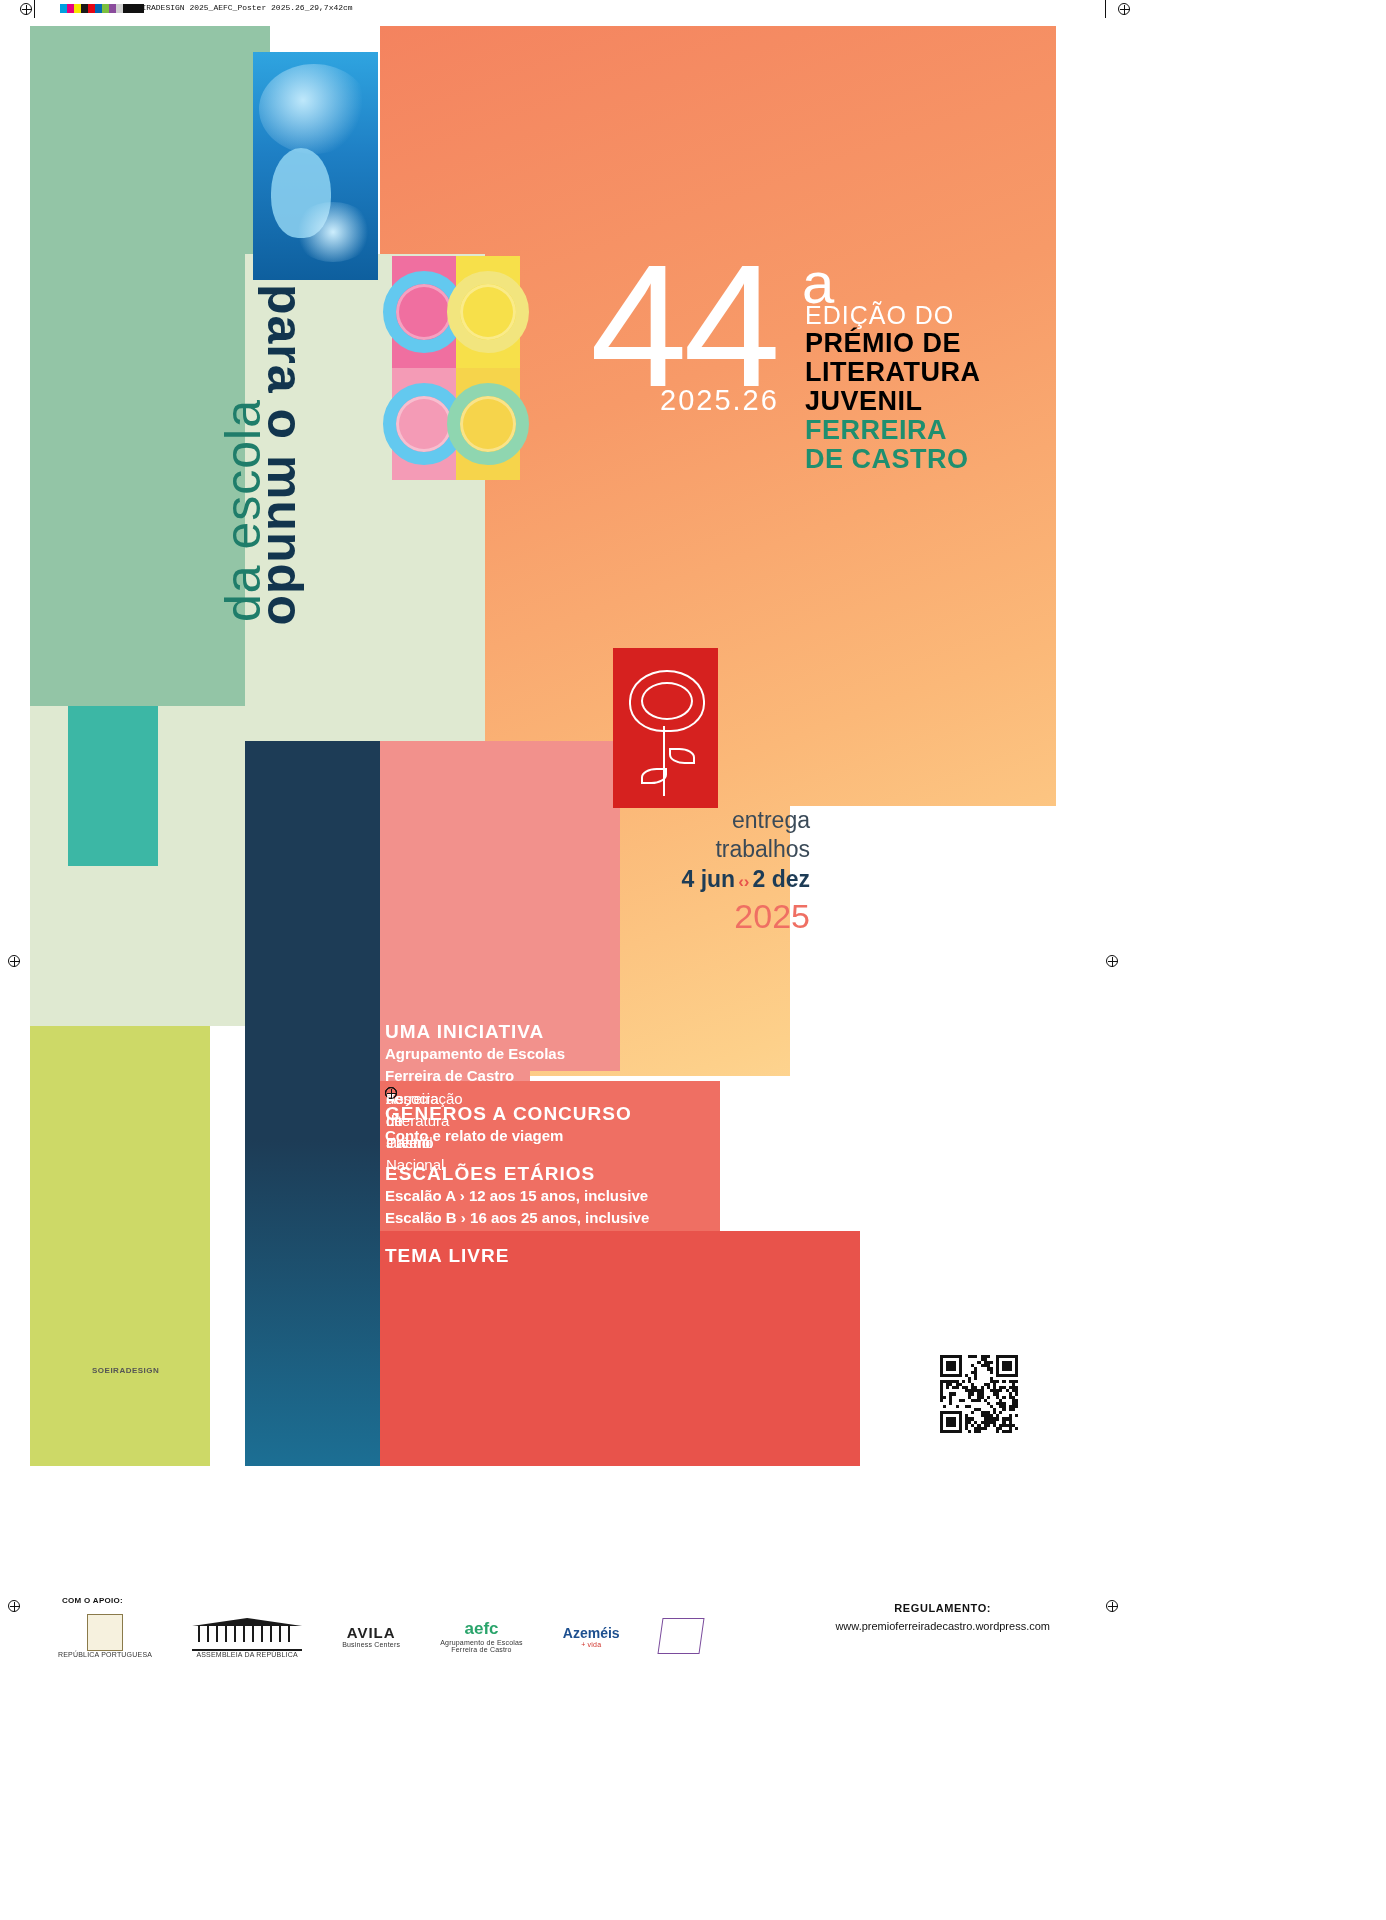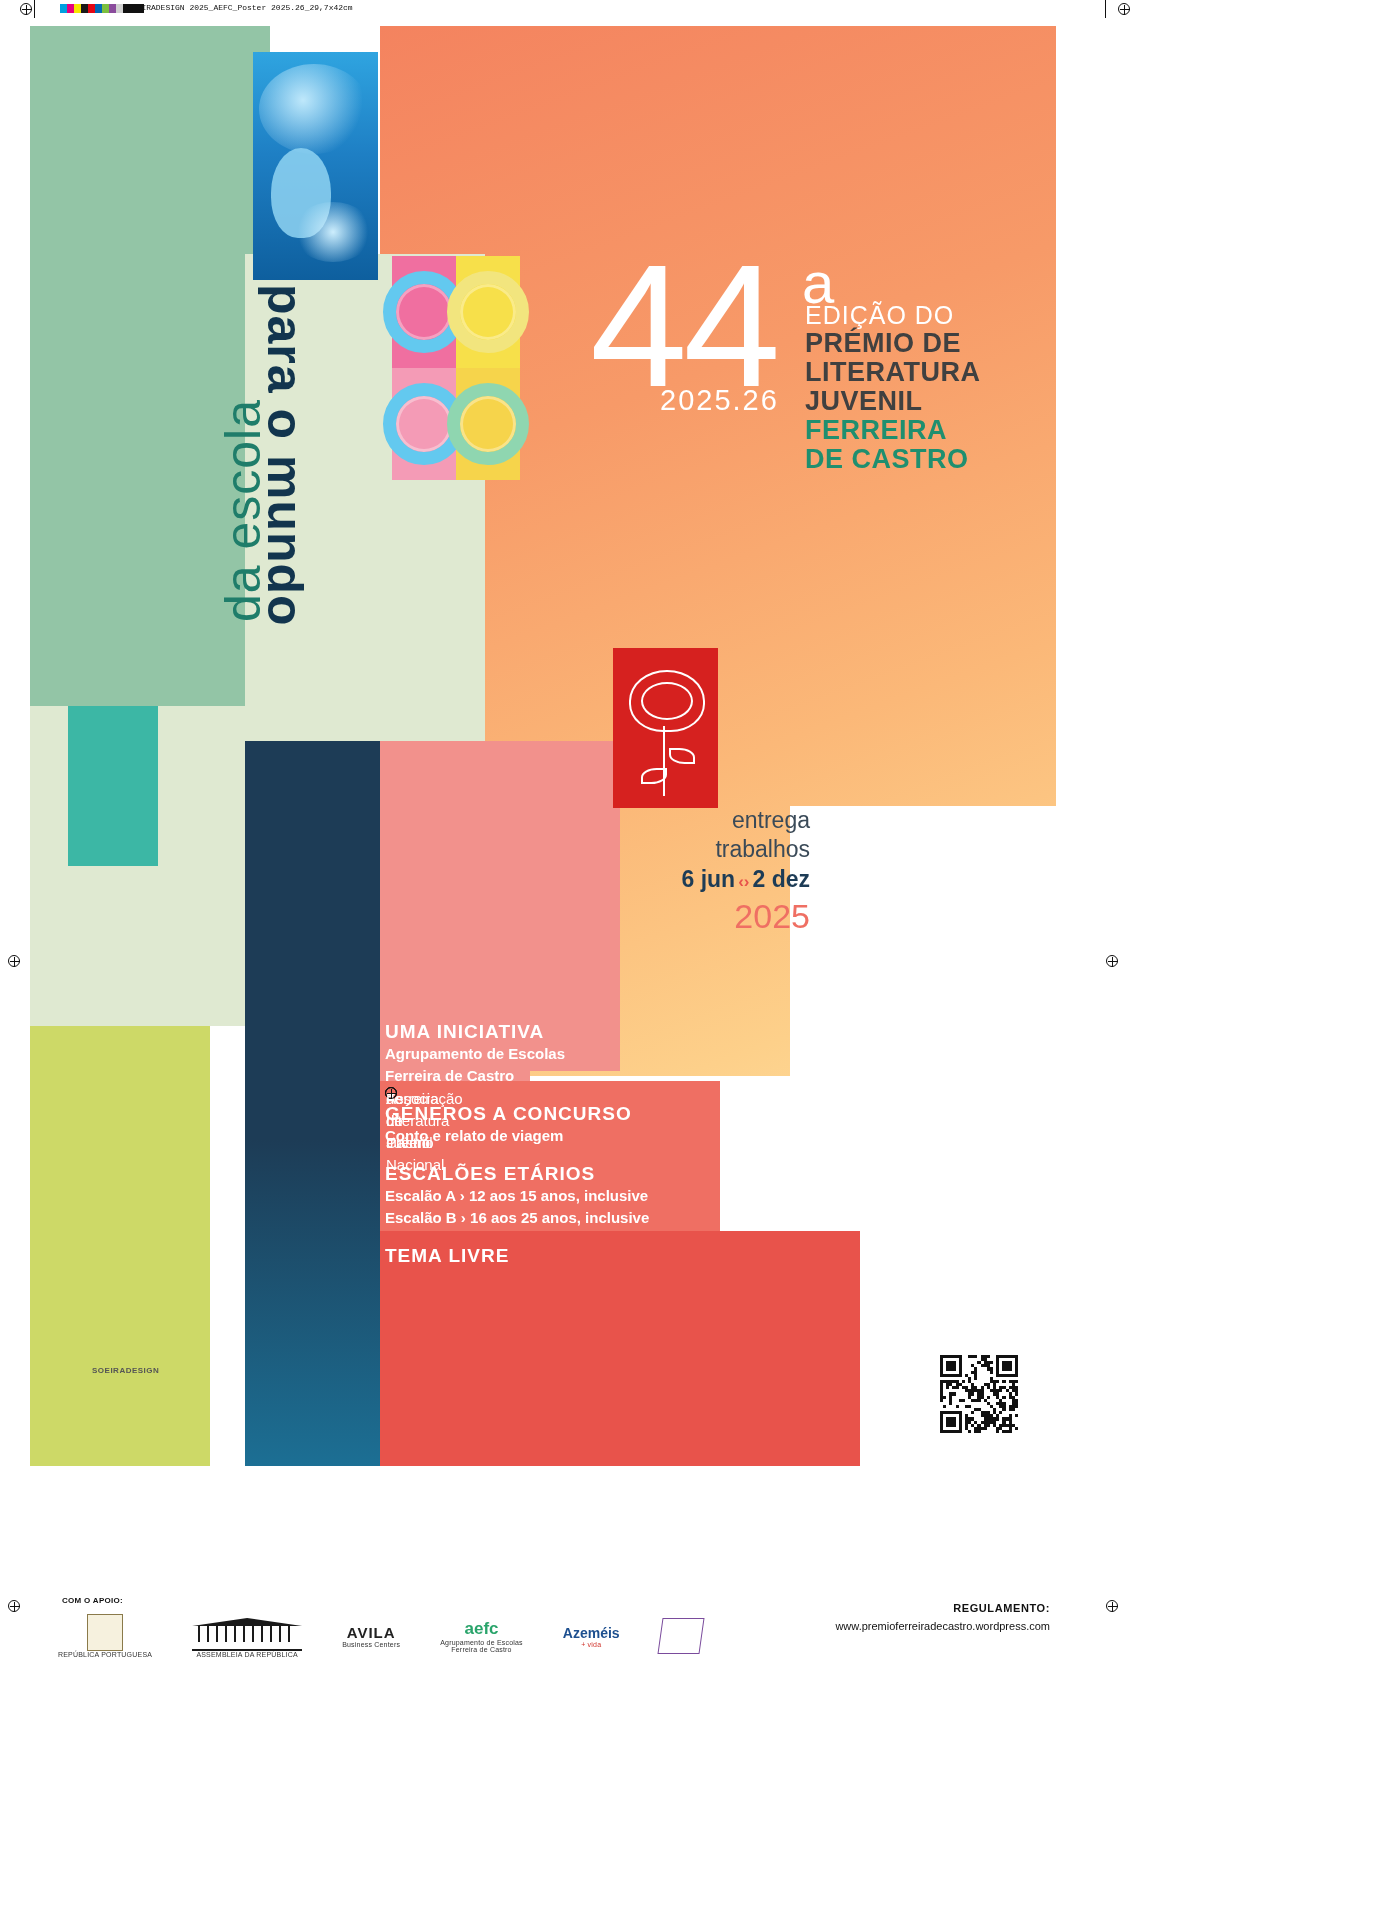--- a/index.html
+++ b/index.html
@@ -91,21 +91,21 @@
   .vtitle-b{position:absolute;left:228px;top:250px;width:70px;height:470px;}
   .vtitle-b span{display:block;transform:rotate(90deg);transform-origin:left top;position:absolute;left:56px;top:8px;
       font-size:50px;font-weight:700;color:#12354e;letter-spacing:1px;white-space:nowrap;}
 
   
   .num44{position:absolute;left:560px;top:212px;font-size:175px;line-height:175px;font-weight:300;color:#ffffff;letter-spacing:-4px;}
   .num-a{position:absolute;left:772px;top:228px;font-size:58px;line-height:58px;color:#ffffff;font-weight:300;}
   .yr2025{position:absolute;left:630px;top:358px;font-size:29px;color:#ffffff;letter-spacing:2px;}
 
   .edicao{position:absolute;left:775px;top:275px;font-size:25px;color:#ffffff;letter-spacing:1px;}
-  .premio{position:absolute;left:775px;top:303px;font-size:27px;font-weight:700;color:#404040;line-height:29px;letter-spacing:.5px;}
+  .premio{position:absolute;left:775px;top:303px;font-size:27px;font-weight:700;color:#000000;line-height:29px;letter-spacing:.5px;}
   .ferreira{position:absolute;left:775px;top:390px;font-size:27px;font-weight:700;color:#1f8f6f;line-height:29px;letter-spacing:.5px;}
 
   
   .entrega{position:absolute;left:560px;top:780px;width:220px;text-align:right;color:#2b3a4a;}
   .entrega .l1{font-size:23px;line-height:29px;color:#3a4a58;}
   .entrega .l2{font-size:23px;font-weight:700;color:#1d3c56;margin-top:2px;}
   .entrega .l2 b{font-weight:700;}
   .entrega .l2 .arrows{color:#e8534b;font-size:17px;padding:0 3px;}
   .entrega .l3{font-size:34px;color:#ef6f63;margin-top:4px;}
 
@@ -117,21 +117,21 @@
   .blk{margin-bottom:16px;}
 
   .soeira{position:absolute;left:62px;top:1330px;font-size:8px;color:#555;letter-spacing:.5px;font-weight:700;margin-top:10px;}
 
   
   .footer{position:absolute;left:30px;top:1608px;width:1026px;height:90px;}
   .apoio{position:absolute;left:32px;top:-12px;font-size:8px;font-weight:700;color:#111;letter-spacing:.3px;}
   .logos{position:absolute;left:28px;top:6px;display:flex;align-items:center;gap:40px;}
   .logo{height:44px;display:flex;flex-direction:column;align-items:center;justify-content:center;color:#333;font-size:6px;text-align:center;}
   .logo .mark{font-size:7px;letter-spacing:.2px;}
-  .reg-label{position:absolute;right:6px;top:-6px;text-align:right;}
+  .reg-label{position:absolute;right:6px;top:-6px;text-align:center;}
   .reg-label .t1{font-size:11px;font-weight:700;color:#111;letter-spacing:.6px;}
   .reg-label .t2{font-size:11px;color:#111;margin-top:6px;}
 
   .qr{position:absolute;left:940px;top:1355px;width:78px;height:78px;}
   .qr i{position:absolute;background:#111;}
 
   .crest{width:34px;height:38px;border:1px solid #8a7a4a;background:#f6f1de;}
   .assembleia{width:110px;height:40px;border-bottom:2px solid #1a1a1a;position:relative;}
   .assembleia:before{content:"";position:absolute;left:6px;top:12px;width:98px;height:16px;
       background:repeating-linear-gradient(90deg,#1a1a1a 0 2px,transparent 2px 9px);}
@@ -236,21 +236,21 @@
   </div>
   <div class="ferreira">
     <div>FERREIRA</div>
     <div>DE CASTRO</div>
   </div>
 
   <div class="entrega">
     <div class="l1">entrega</div>
     <div class="l1">trabalhos</div>
     <div class="l2">
-      <b>6 jun</b><span class="arrows">‹›</span><b>2 dez</b>
+      <b>4 jun</b><span class="arrows">‹›</span><b>2 dez</b>
     </div>
     <div class="l3">2025</div>
   </div>
 
   <div class="info">
     <div class="blk">
       <h3>UMA INICIATIVA</h3>
       <p>Agrupamento de Escolas</p>
       <p>Ferreira de Castro</p>
       <p class="reg">Associação do Prémio Nacional</p>

